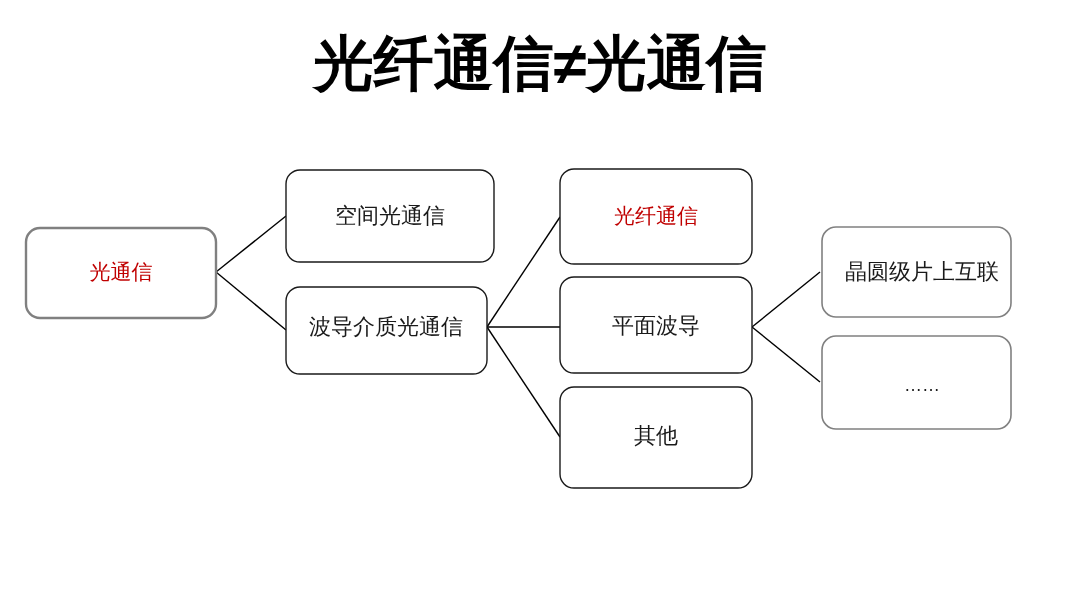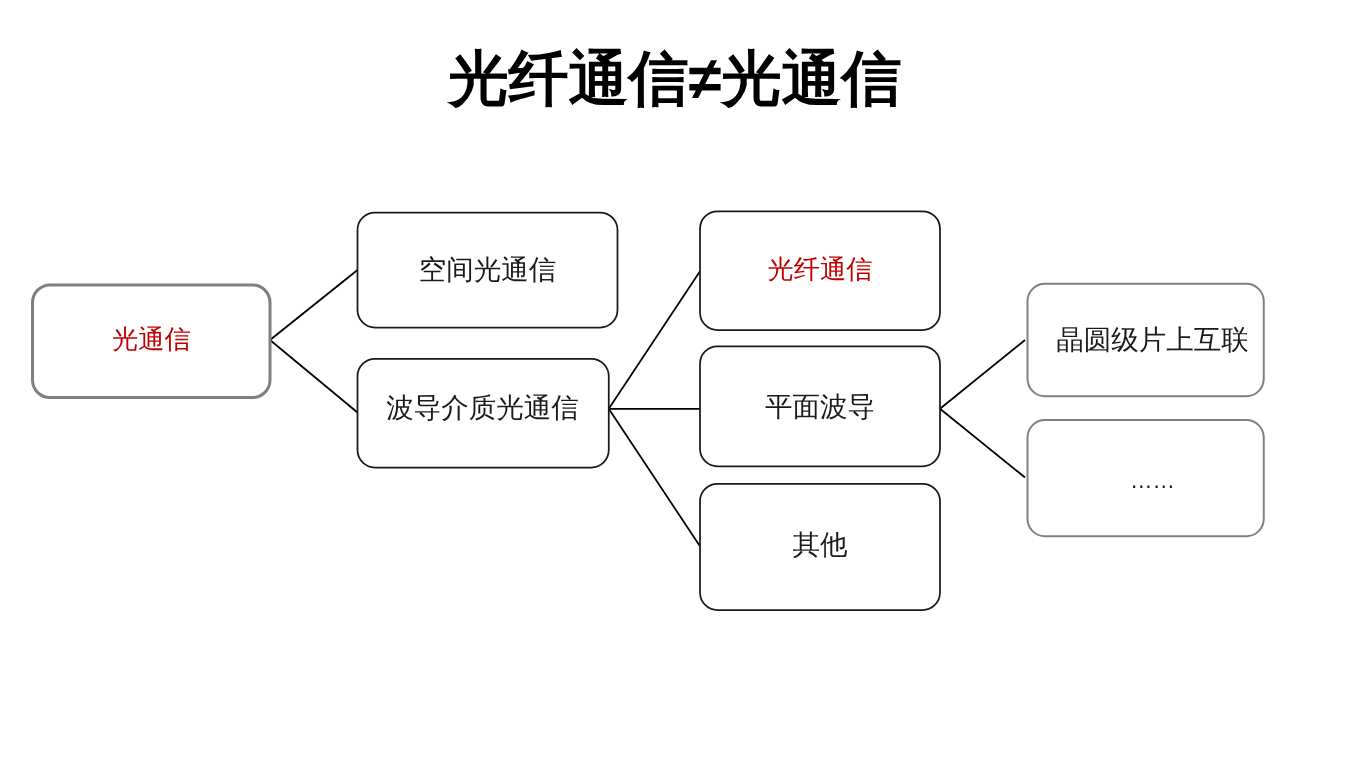--- a/index.html
+++ b/index.html
@@ -22,21 +22,21 @@
     width: 1080px;
     height: 607px;
     background: #ffffff;
   }
   #slide-title {
     position: absolute;
     left: 0;
     top: 38px;
     width: 1080px;
     text-align: center;
-    font-size: 48px;
+    font-size: 60px;
     font-weight: bold;
     color: #000000;
     letter-spacing: 0px;
     line-height: 52px;
     white-space: nowrap;
   }
   #diagram {
     position: absolute;
     left: 0;
     top: 0;

